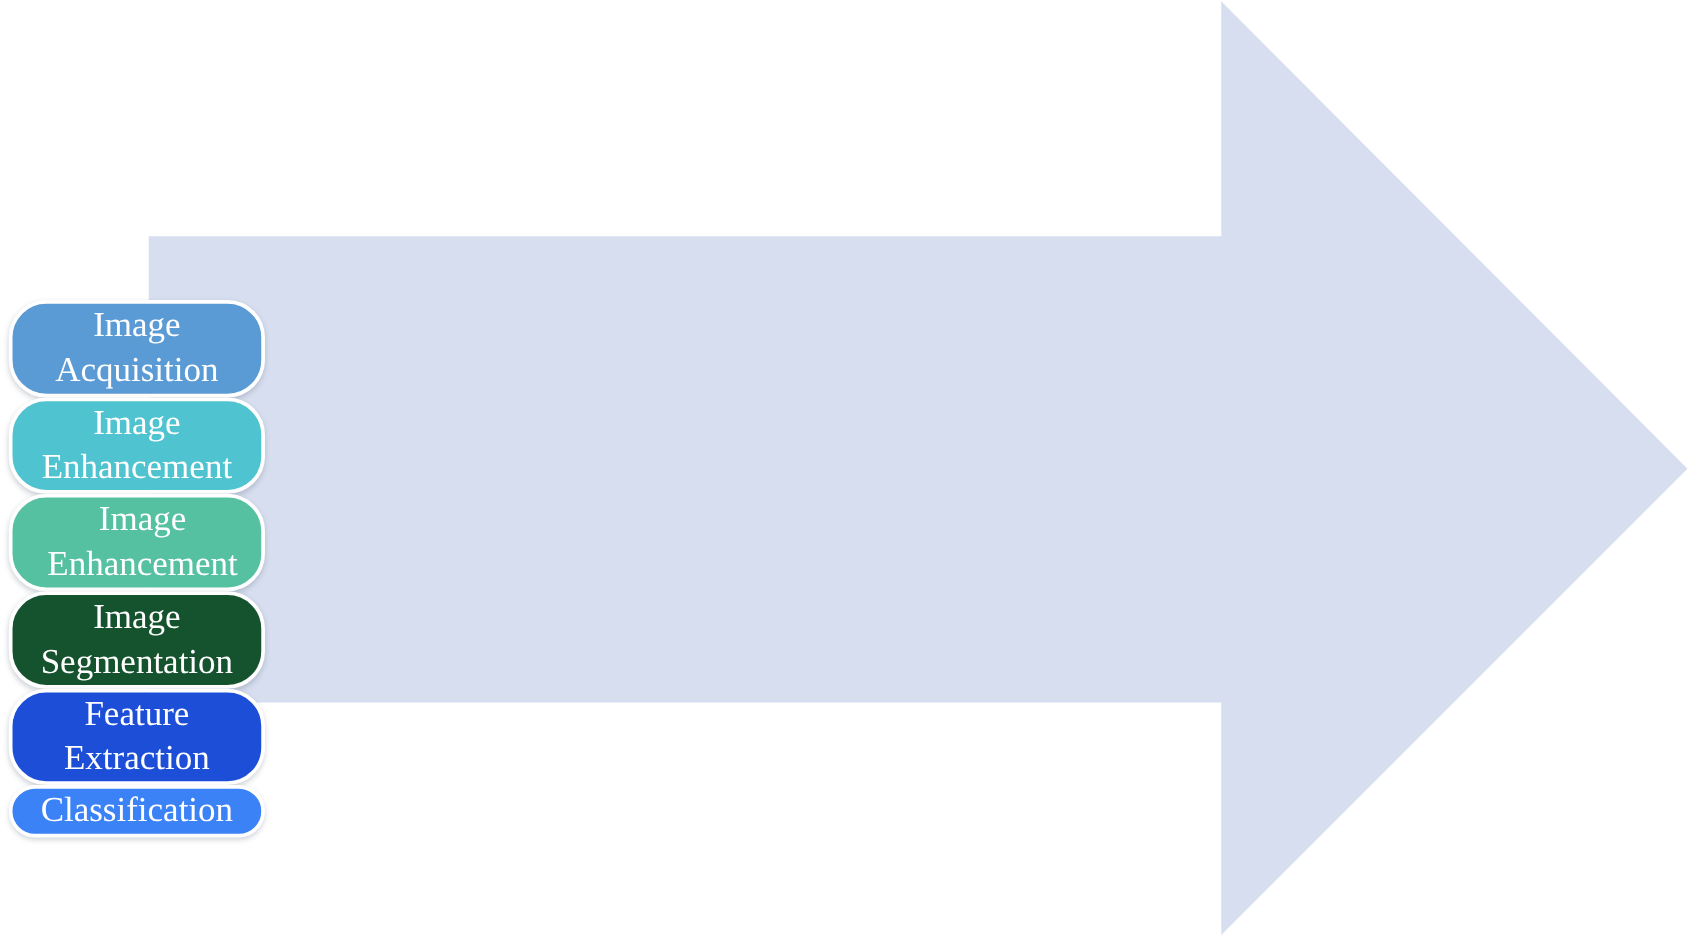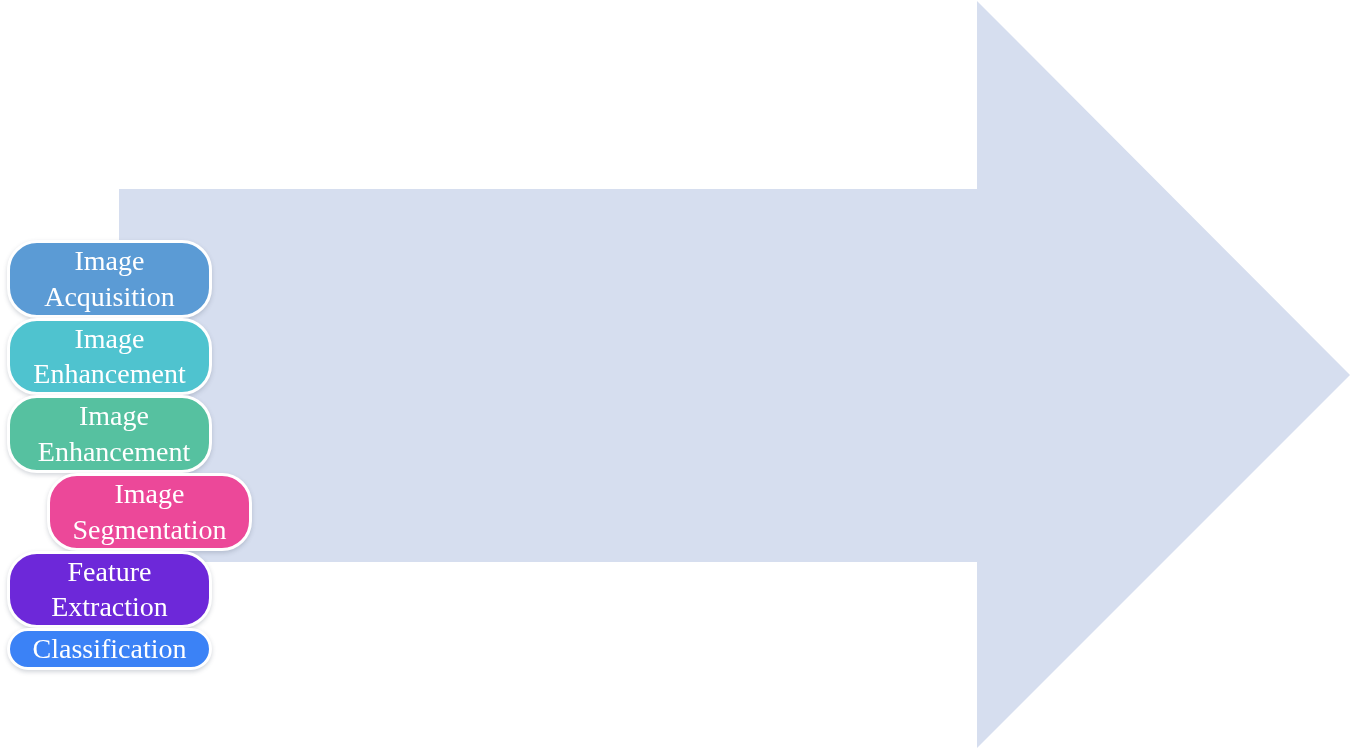--- a/index.html
+++ b/index.html
@@ -70,25 +70,25 @@
     </div>
 
     <div class="stage" style="background-color: rgb(79, 195, 207);">
       <div class="stage-label">Image Enhancement</div>
     </div>
 
     <div class="stage" style="background-color: rgb(86, 193, 160); padding-left: 13px;">
       <div class="stage-label">Image Enhancement</div>
     </div>
 
-    <div class="stage" style="background-color: #ec4899; margin-left: 40px;">
+    <div class="stage" style="background-color: #14532d;">
       <div class="stage-label">Image Segmentation</div>
     </div>
 
-    <div class="stage" style="background-color: #6d28d9;">
+    <div class="stage" style="background-color: #1d4ed8;">
       <div class="stage-label">Feature Extraction</div>
     </div>
 
     <div class="stage" style="background-color: #3b82f6;">
       <div class="stage-label">Classification</div>
     </div>
 
   </div>
 </div>
 

